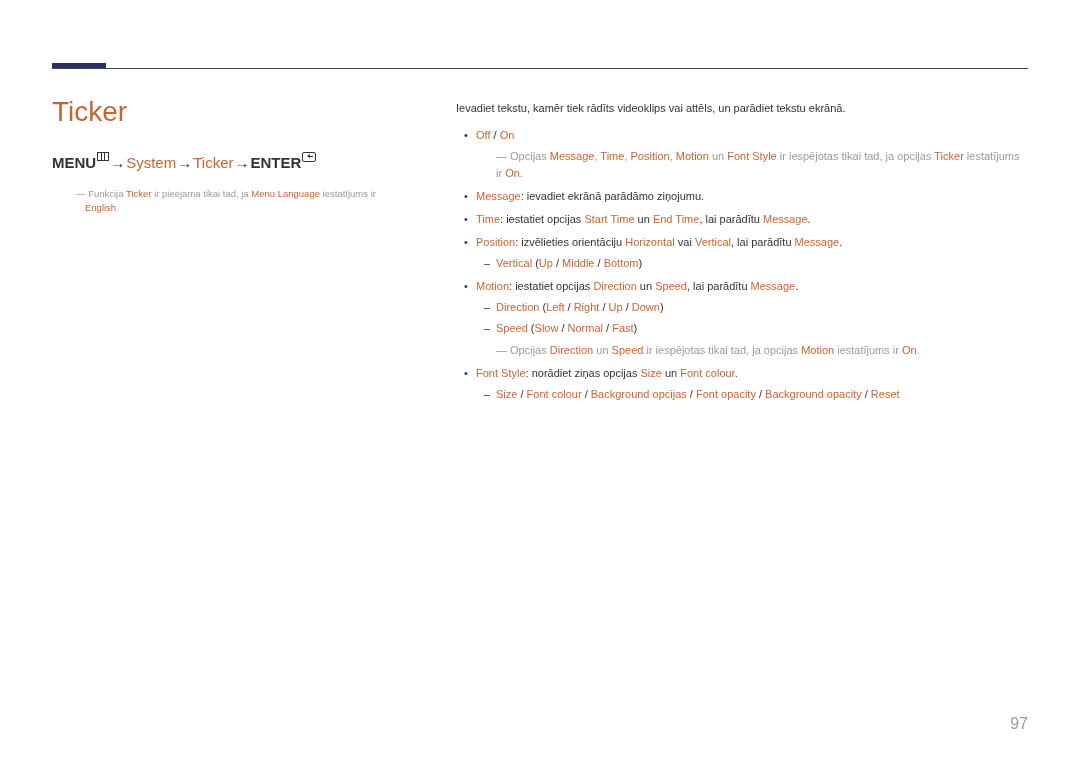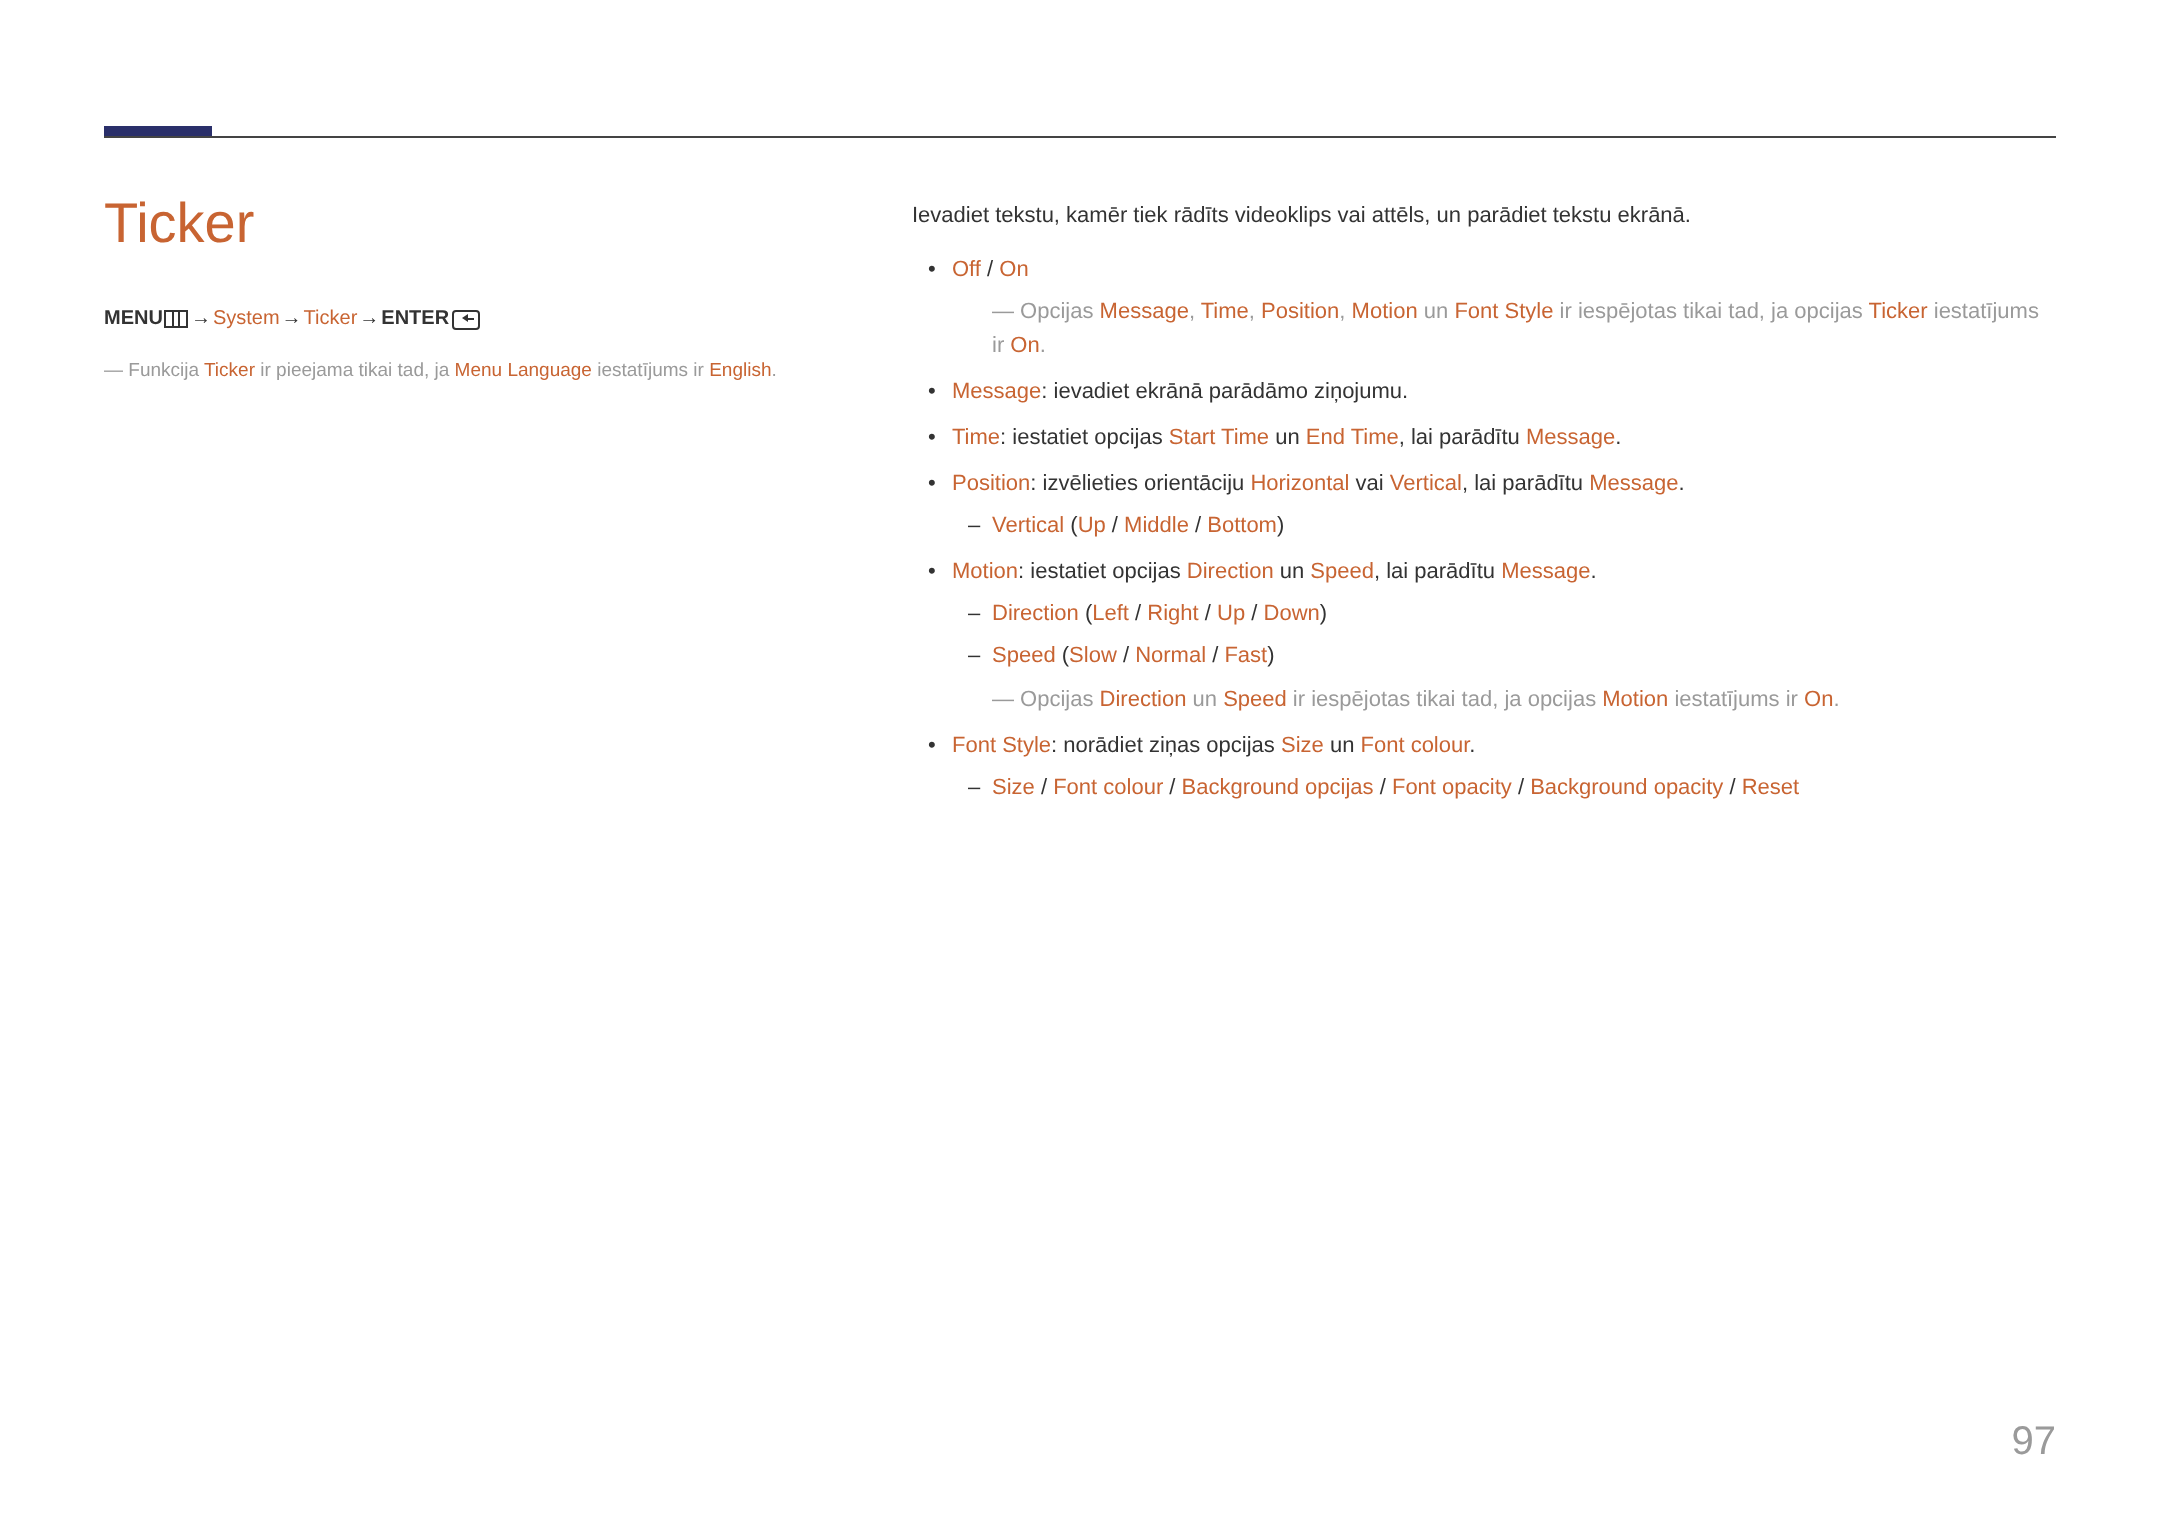--- a/index.html
+++ b/index.html
@@ -38,25 +38,24 @@
   }
   .left-col {
     position: absolute;
     top: 152px;
     left: 52px;
     width: 360px;
     font-size: 10px;
     line-height: 1.5;
   }
   .menu-path {
-    font-size: 10px;
+    font-size: 15px;
     font-weight: bold;
     color: #333;
     display: flex;
-    align-items: center;
     flex-wrap: wrap;
     gap: 1px;
     margin-bottom: 12px;
   }
   .menu-icon {
     display: inline-block;
     width: 12px;
     height: 9px;
     border: 1px solid #333;
     position: relative;
@@ -102,20 +101,21 @@
     border-bottom: 2px solid transparent;
     border-right: 3px solid #333;
   }
   .arrow { font-weight: normal; color: #333; }
   .breadcrumb-accent { color: #c86432; font-weight: normal; }
   .note-line {
     font-size: 9.5px;
     color: #9a9a9a;
     padding-left: 9px;
     text-indent: -9px;
+    margin-left: 24px;
   }
   .note-em { color: #c86432; }
   .right-col {
     position: absolute;
     top: 100px;
     left: 456px;
     right: 52px;
     font-size: 11px;
     line-height: 1.55;
     color: #333;
@@ -154,21 +154,21 @@
     font-size: 11px;
     position: relative;
     padding-left: 20px;
     margin-bottom: 6px;
     margin-top: 4px;
   }
   .page-number {
     position: absolute;
     bottom: 30px;
     right: 52px;
-    font-size: 20px;
+    font-size: 16px;
     color: #9a9a9a;
   }
 </style>
 </head>
 <body>
 
 <div class="tab-indicator"></div>
 <div class="hr"></div>
 
 <h1 class="page-title">Ticker</h1>

